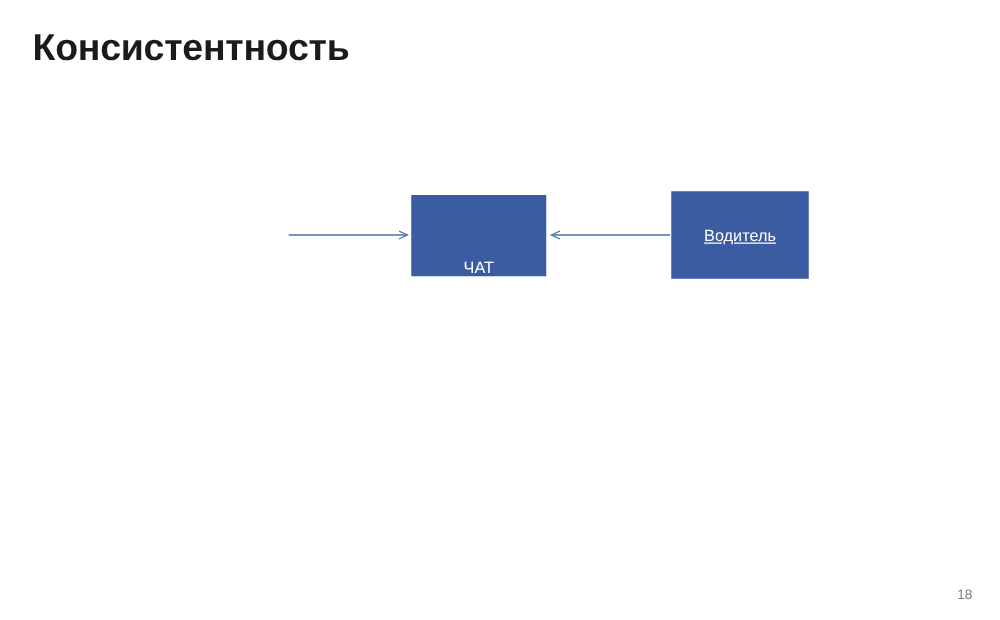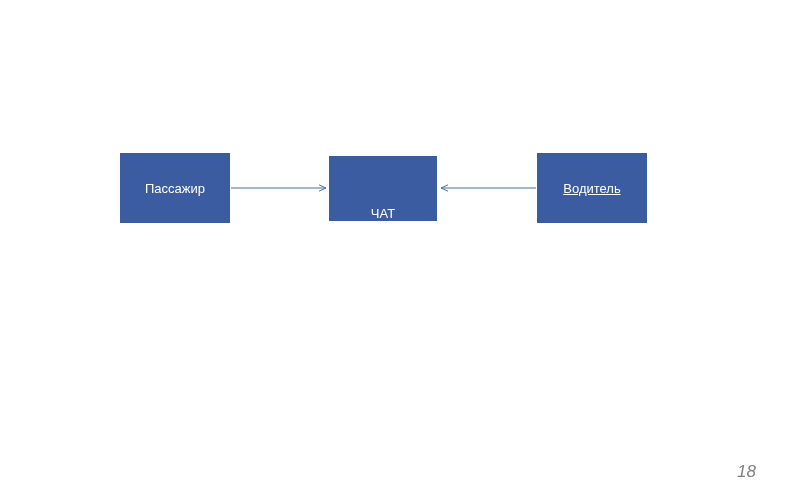--- a/index.html
+++ b/index.html
@@ -69,51 +69,48 @@
   .connector-svg {
     position: absolute;
     left: 0;
     top: 0;
     width: 800px;
     height: 496px;
     pointer-events: none;
   }
   .page-number {
     position: absolute;
-    right: 44px;
+    right: 22px;
     bottom: 14px;
-    font-size: 17px;
+    font-size: 11px;
     color: #808080;
-    font-style: italic;
   }
 </style>
 </head>
 <body>
 
 <div class="slide">
 
+  <div class="slide-title">Консистентность</div>
 
   <div class="diagram">
 
     <svg class="connector-svg" viewBox="0 0 800 496" xmlns="http://www.w3.org/2000/svg">
       <defs>
         <marker id="arrowRight" markerWidth="8" markerHeight="8" refX="7" refY="4" orient="auto" markerUnits="userSpaceOnUse">
           <path d="M0,0.8 L7,4 L0,7.2" fill="none" stroke="#4472a8" stroke-width="1"></path>
         </marker>
         <marker id="arrowLeft" markerWidth="8" markerHeight="8" refX="7" refY="4" orient="auto" markerUnits="userSpaceOnUse">
           <path d="M0,0.8 L7,4 L0,7.2" fill="none" stroke="#4472a8" stroke-width="1"></path>
         </marker>
       </defs>
       <line x1="231" y1="188" x2="326" y2="188" stroke="#4472a8" stroke-width="1.2" marker-end="url(#arrowRight)"></line>
       <line x1="536" y1="188" x2="441" y2="188" stroke="#4472a8" stroke-width="1.2" marker-end="url(#arrowLeft)"></line>
     </svg>
 
-    <div class="node node-passenger">
-      <span>Пассажир</span>
-    </div>
 
     <div class="node node-chat">
       <span>ЧАТ</span>
     </div>
 
     <div class="node node-driver">
       <span>Водитель</span>
     </div>
 
   </div>

